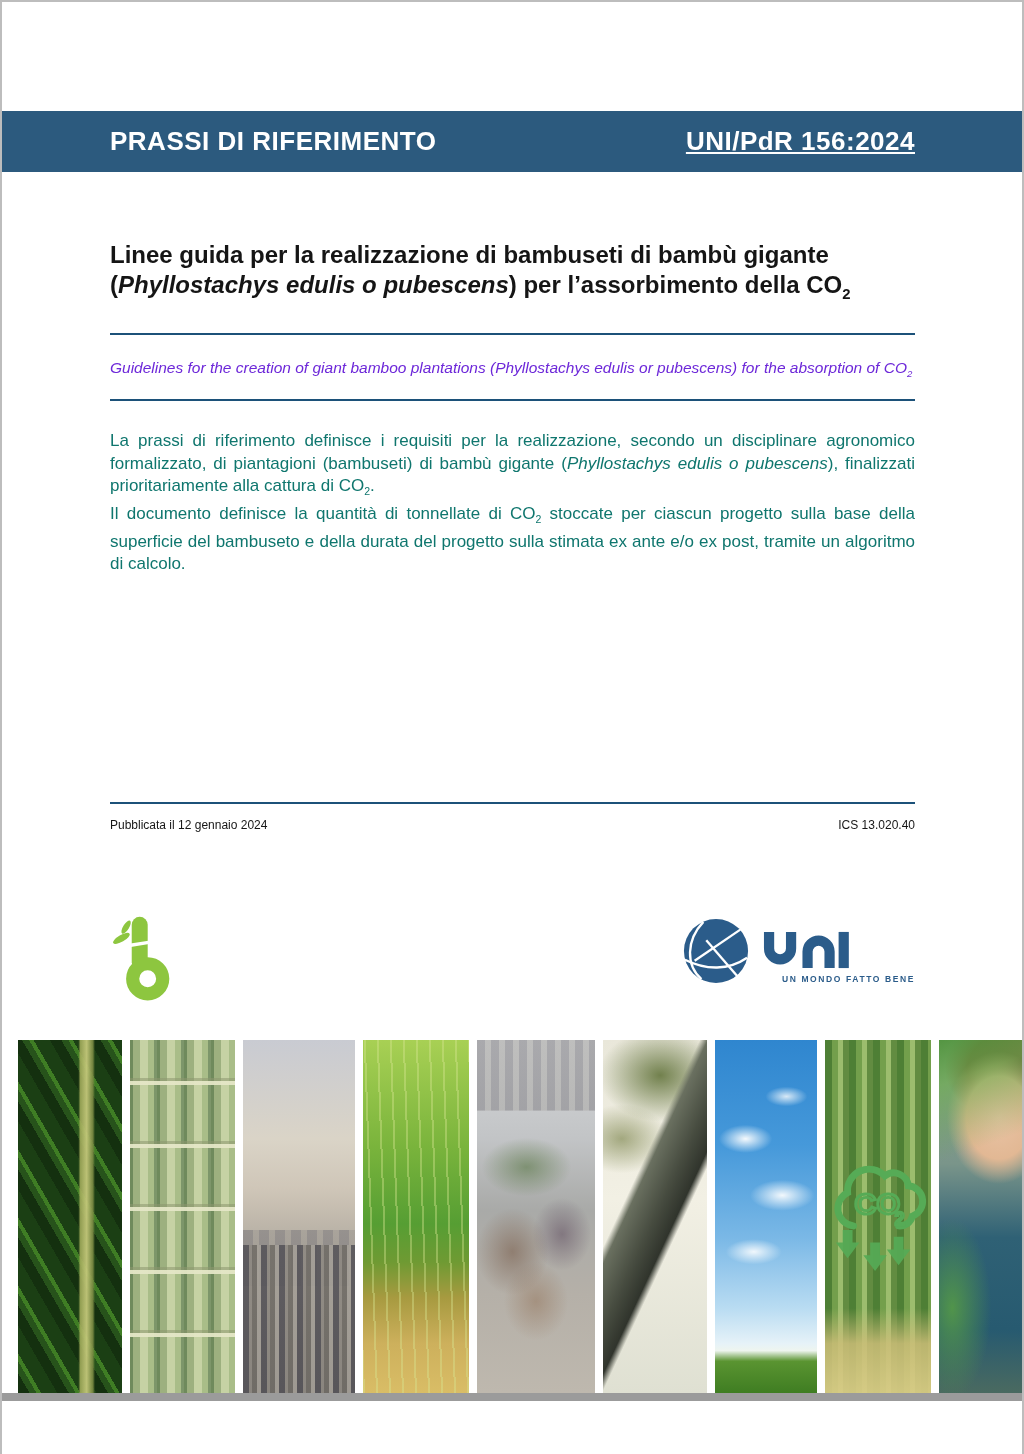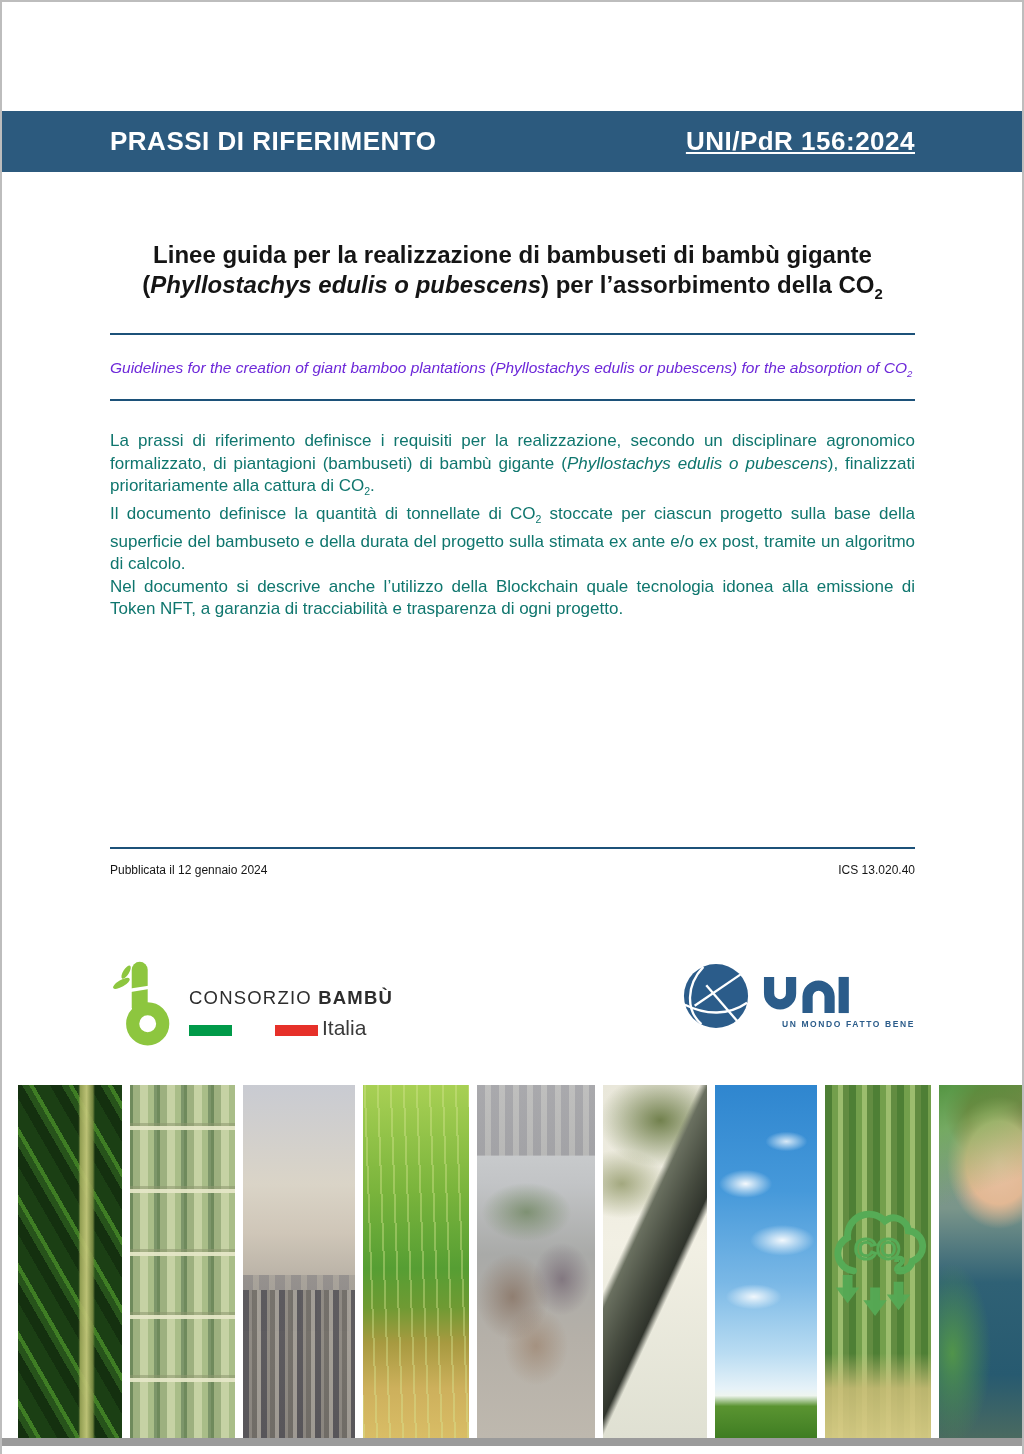--- a/index.html
+++ b/index.html
@@ -23,21 +23,21 @@
     display:flex;align-items:center;justify-content:space-between;
     padding:0 107px 0 108px;
     color:#fff;
   }
   .band .band-left{font-size:26px;font-weight:bold;letter-spacing:.5px;}
   .band .band-right{font-size:26px;font-weight:bold;letter-spacing:.5px;text-decoration:underline;}
   
   .content{padding:0 107px 0 108px;}
   .doc-title{
     margin-top:68px;
-    font-size:24px;line-height:30px;font-weight:bold;color:#151515;text-align:center;
+    font-size:24px;line-height:30px;font-weight:bold;color:#151515;
   }
   .rule{height:2px;border:0;margin:0;}
   .rule-1{margin-top:24px;}
   .subtitle{
     margin-top:22px;
     font-style:italic;
     font-size:15.5px;line-height:22px;color:#6d28d9;
   }
   .rule-2{margin-top:15px;}
   .abstract{
@@ -149,50 +149,40 @@
 
     <hr class="rule rule-1" style="background-color: rgb(28, 81, 121);">
 
     <div class="subtitle"><span>Guidelines for the creation of giant bamboo plantations (Phyllostachys edulis or pubescens) for the absorption of CO</span><span class="sub">2</span></div>
 
     <hr class="rule rule-2" style="background-color: rgb(28, 81, 121);">
 
     <div class="abstract">
       <p><span>La prassi di riferimento definisce i requisiti per la realizzazione, secondo un disciplinare agronomico formalizzato, di piantagioni (bambuseti) di bambù gigante (</span><em>Phyllostachys edulis o pubescens</em><span>), finalizzati prioritariamente alla cattura di CO</span><span class="sub">2</span><span>.</span></p>
       <p><span>Il documento definisce la quantità di tonnellate di CO</span><span class="sub">2</span><span> stoccate per ciascun progetto sulla base della superficie del bambuseto e della durata del progetto sulla stimata ex ante e/o ex post, tramite un algoritmo di calcolo.</span></p>
-      <p><span>Nel documento si descrive anche l’utilizzo della Blockchain quale tecnologia idonea alla emissione di Token NFT, a garanzia di tracciabilità e trasparenza di ogni progetto.</span></p>
     </div>
 
     <hr class="rule rule-3" style="background-color: rgb(28, 81, 121);">
 
     <div class="meta-row">
       <span>Pubblicata il 12 gennaio 2024</span>
       <span>ICS 13.020.40</span>
     </div>
   </div>
 
   <div class="logos-row">
 
     <div class="consorzio">
       <svg class="consorzio-mark" viewBox="0 0 66 92" style="color:#8dc63f">
         <ellipse cx="10" cy="23" rx="10" ry="3.6" fill="currentColor" transform="rotate(-30 10 23)"></ellipse>
         <ellipse cx="15" cy="11" rx="8" ry="3.1" fill="currentColor" transform="rotate(-58 15 11)"></ellipse>
         <rect x="21" y="0" width="17" height="57" rx="8.5" fill="currentColor"></rect>
         <rect x="18" y="27" width="23" height="3.6" fill="#ffffff" transform="rotate(-9 29.5 29)"></rect>
         <circle cx="38" cy="66" r="16" fill="none" stroke="currentColor" stroke-width="14"></circle>
       </svg>
-      <div class="consorzio-text">
-        <div class="consorzio-name"><span>CONSORZIO </span><span class="bold">BAMBÙ</span></div>
-        <div class="consorzio-flagline">
-          <span class="flag-bar" style="background-color: rgb(0, 154, 73);"></span>
-          <span class="flag-white"></span>
-          <span class="flag-bar" style="background-color: rgb(230, 48, 41);"></span>
-          <span class="italia">Italia</span>
-        </div>
-      </div>
     </div>
 
     <div class="uni-logo" style="color:#2b5c8a">
       <svg class="uni-globe" viewBox="0 0 70 70">
         <circle cx="35" cy="35" r="33" fill="currentColor"></circle>
         <path d="M22,5 C4,24 4,50 20,64" fill="none" stroke="#ffffff" stroke-width="2.4"></path>
         <path d="M60,13 L13,45" fill="none" stroke="#ffffff" stroke-width="2.4"></path>
         <path d="M25,24 L57,61" fill="none" stroke="#ffffff" stroke-width="2.4"></path>
         <path d="M3,44 C25,55 48,55 67,42" fill="none" stroke="#ffffff" stroke-width="2.4"></path>
       </svg>

